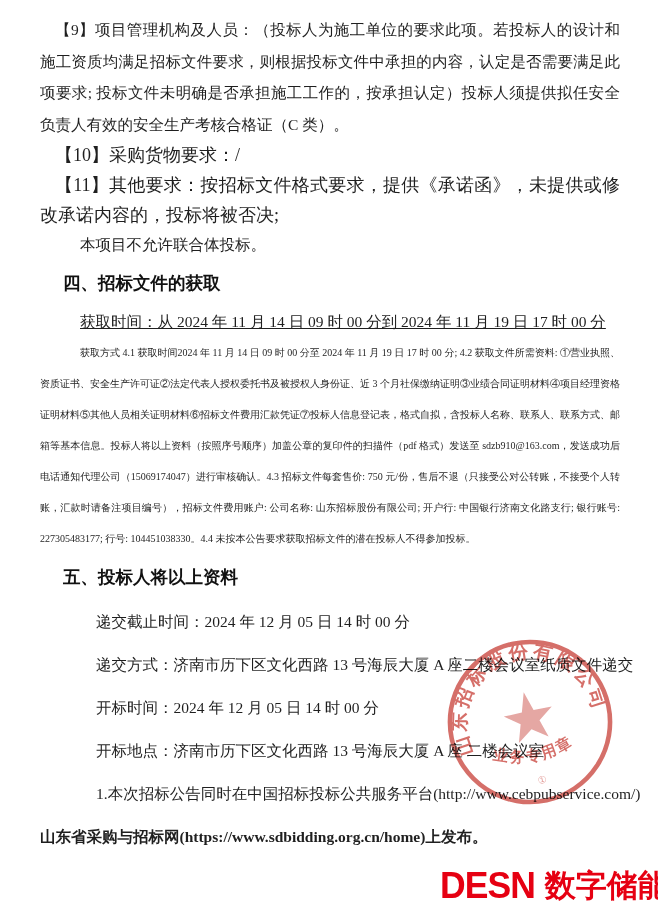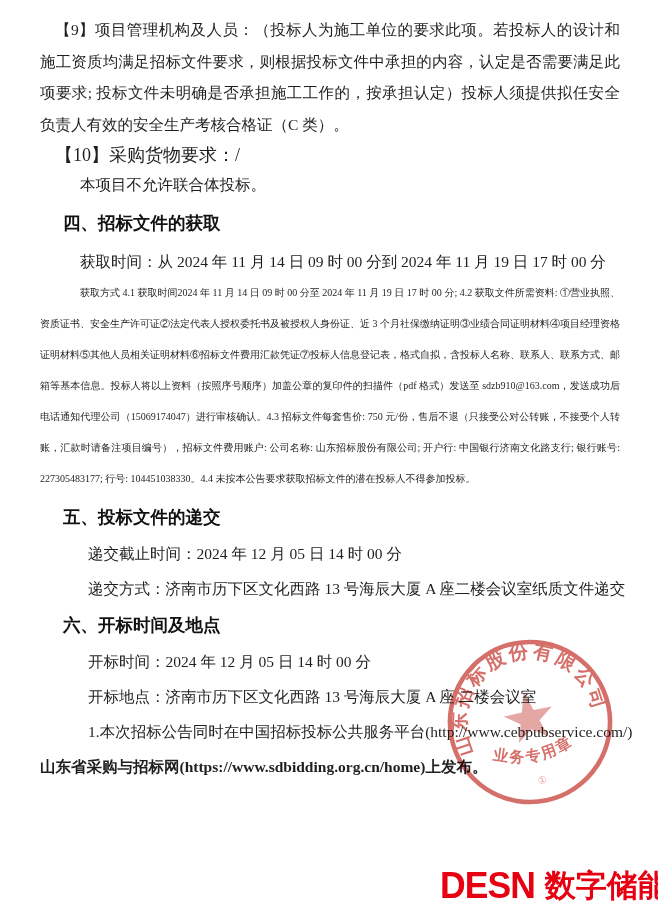--- a/index.html
+++ b/index.html
@@ -14,23 +14,23 @@
   }
   .body-text{font-size:15.5px;line-height:31.5px;text-align:justify;text-align-last:left;margin:0;}
   .p-item{font-size:18px;line-height:30px;text-align:justify;text-align-last:left;margin:0;text-indent:15px;}
   .p-item9{text-indent:15px;}
   .p-consortium{font-size:15.5px;line-height:30px;margin:0;text-indent:40px;}
   .em-italic{}
   .sec-title{
     font-family:"Liberation Sans","DejaVu Sans",sans-serif;
     font-size:17.5px;font-weight:700;color:#111;line-height:30px;margin:8px;text-indent:15px;
   }
-  .s4-line1{font-size:15.5px;line-height:31px;margin:0;text-indent:40px;}
+  .s4-line1{font-size:15.5px;line-height:31px;margin:0;text-indent:40px;text-decoration:underline;}
   .s4-big{font-size:10px;line-height:31px;text-align:justify;text-align-last:left;margin:0;text-indent:40px;}
-  .tail-line{font-size:15.5px;line-height:27px;margin:8px;text-indent:40px;white-space:nowrap;}
+  .tail-line{font-size:15.5px;line-height:27px;margin:16px;text-indent:40px;white-space:nowrap;}
   .tail-wrap{font-size:15.5px;line-height:27px;margin:0;white-space:nowrap;font-weight:bold;}
   
   .stamp{
     position:absolute;left:438px;top:630px;width:184px;height:184px;
     opacity:0.82;mix-blend-mode:multiply;pointer-events:none;
   }
   
   .desn-logo{
     position:absolute;left:440px;top:867px;height:38px;display:flex;align-items:center;
     font-family:"Liberation Sans","DejaVu Sans",sans-serif;font-weight:900;
@@ -41,32 +41,32 @@
 </style>
 </head>
 <body>
 
 <div class="page">
 
   <p class="body-text p-item9">【9】项目管理机构及人员：（投标人为施工单位的要求此项。若投标人的设计和施工资质均满足招标文件要求，则根据投标文件中承担的内容，认定是否需要满足此项要求; 投标文件未明确是否承担施工工作的，按承担认定）投标人须提供拟任安全负责人有效的安全生产考核合格证（C 类）。</p>
 
   <p class="p-item">【10】采购货物要求：/</p>
 
+  <p class="body-text p-item">【11】其他要求：按招标文件格式要求，提供《承诺函》，未提供或修改承诺内容的，投标将被否决;</p>
 
   <p class="p-consortium"><span>本项目</span><span class="em-italic">不允许</span><span>联合体投标。</span></p>
 
   <h3 class="sec-title">四、招标文件的获取</h3>
   <p class="s4-line1">获取时间：从 2024 年 11 月 14 日  09 时 00 分到 2024 年 11 月 19 日  17 时 00 分</p>
   <p class="s4-big">获取方式   4.1 获取时间2024 年 11 月 14 日 09 时 00 分至 2024 年 11 月 19 日 17 时 00 分; 4.2 获取文件所需资料: ①营业执照、资质证书、安全生产许可证②法定代表人授权委托书及被授权人身份证、近 3 个月社保缴纳证明③业绩合同证明材料④项目经理资格证明材料⑤其他人员相关证明材料⑥招标文件费用汇款凭证⑦投标人信息登记表，格式自拟，含投标人名称、联系人、联系方式、邮箱等基本信息。投标人将以上资料（按照序号顺序）加盖公章的复印件的扫描件（pdf 格式）发送至 sdzb910@163.com，发送成功后电话通知代理公司（15069174047）进行审核确认。4.3 招标文件每套售价: 750 元/份，售后不退（只接受公对公转账，不接受个人转账，汇款时请备注项目编号），招标文件费用账户: 公司名称: 山东招标股份有限公司; 开户行: 中国银行济南文化路支行; 银行账号: 227305483177; 行号: 104451038330。4.4 未按本公告要求获取招标文件的潜在投标人不得参加投标。</p>
 
-  <h3 class="sec-title">五、投标文件的递交</h3>
+  <h3 class="sec-title">五、投标人将以上资料</h3>
   <p class="tail-line">递交截止时间：2024 年 12 月 05 日  14 时 00 分</p>
   <p class="tail-line">递交方式：济南市历下区文化西路 13 号海辰大厦 A 座二楼会议室纸质文件递交</p>
 
-  <h3 class="sec-title">六、开标时间及地点</h3>
   <p class="tail-line">开标时间：2024 年 12 月 05 日  14 时 00 分</p>
   <p class="tail-line">开标地点：济南市历下区文化西路 13 号海辰大厦 A 座 二楼会议室</p>
 
   <p class="tail-line">1.本次招标公告同时在中国招标投标公共服务平台(http://www.cebpubservice.com/)</p>
   <p class="tail-wrap">山东省采购与招标网(https://www.sdbidding.org.cn/home)上发布。</p>
 
 </div>
 
 <svg class="stamp" viewBox="0 0 200 200" xmlns="http://www.w3.org/2000/svg" aria-hidden="true">
   <defs>

